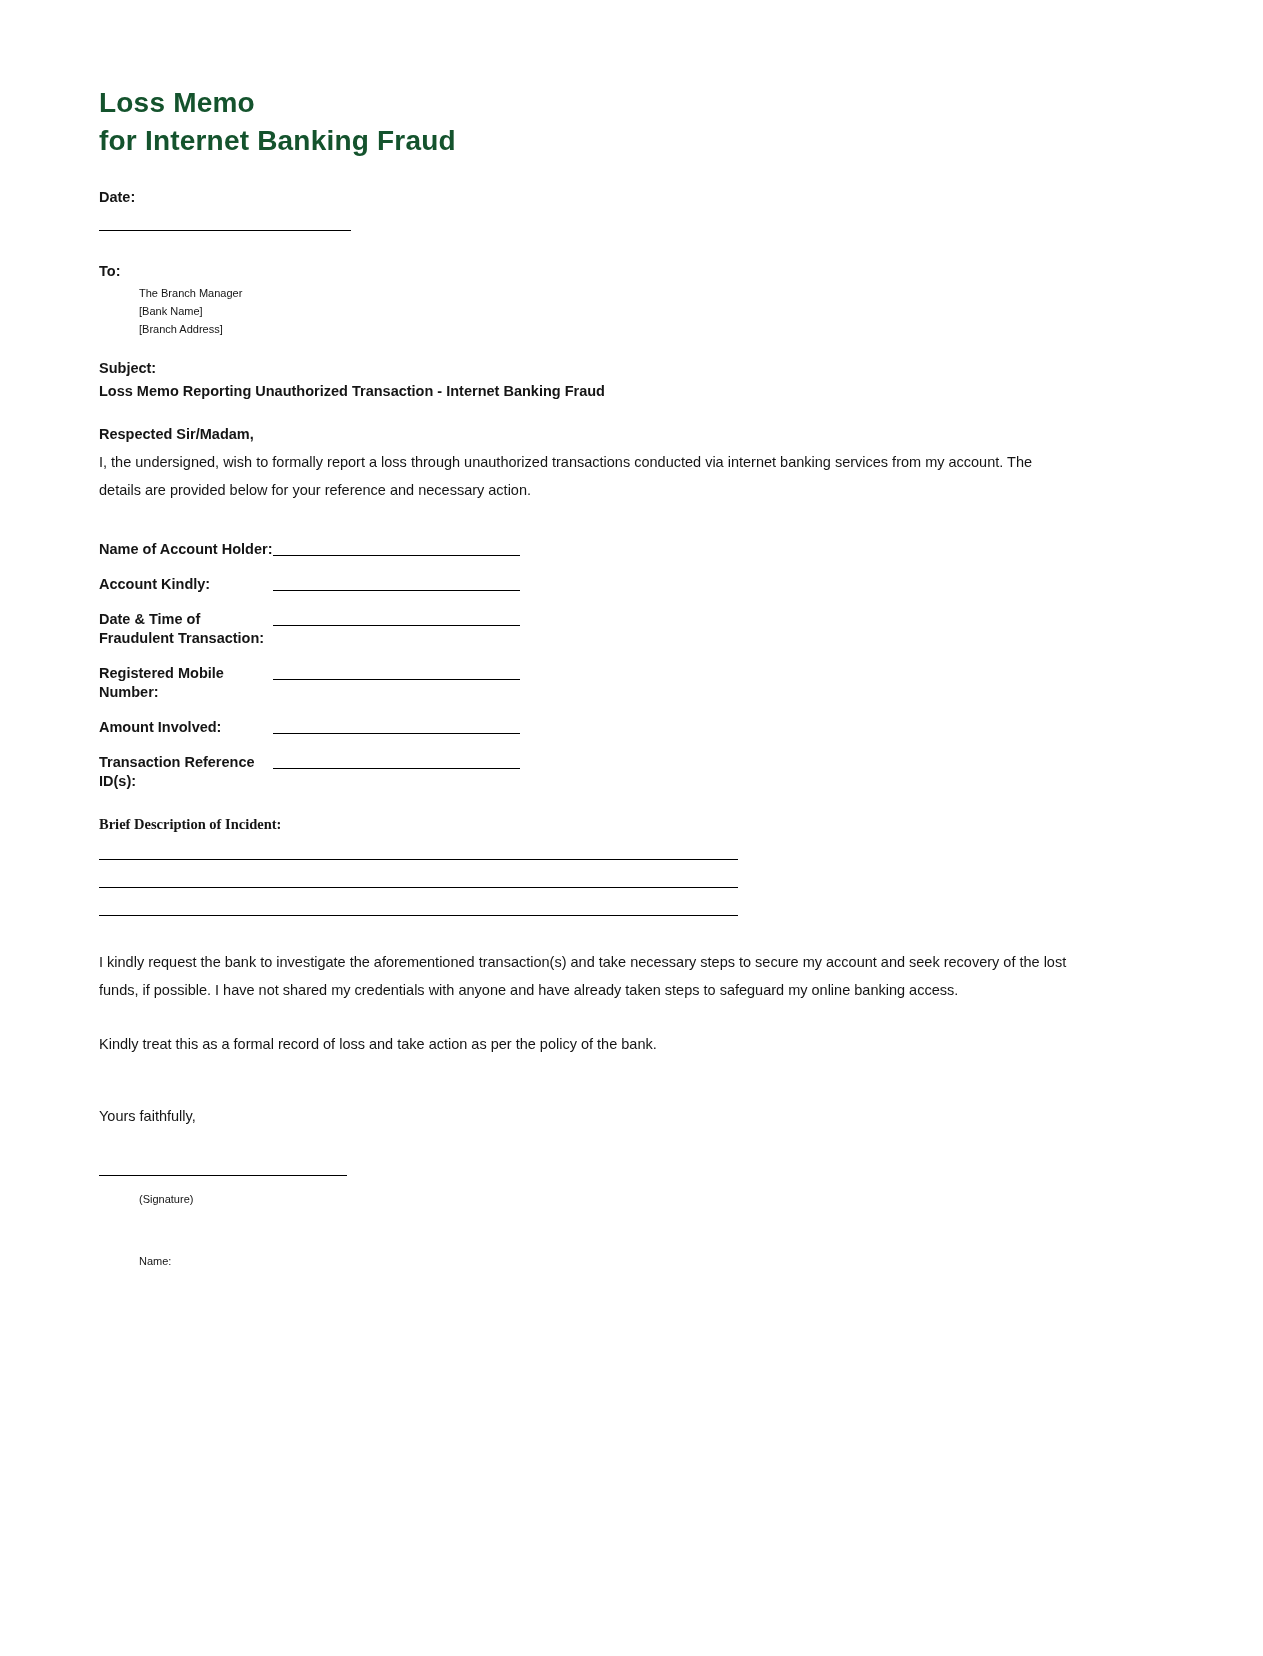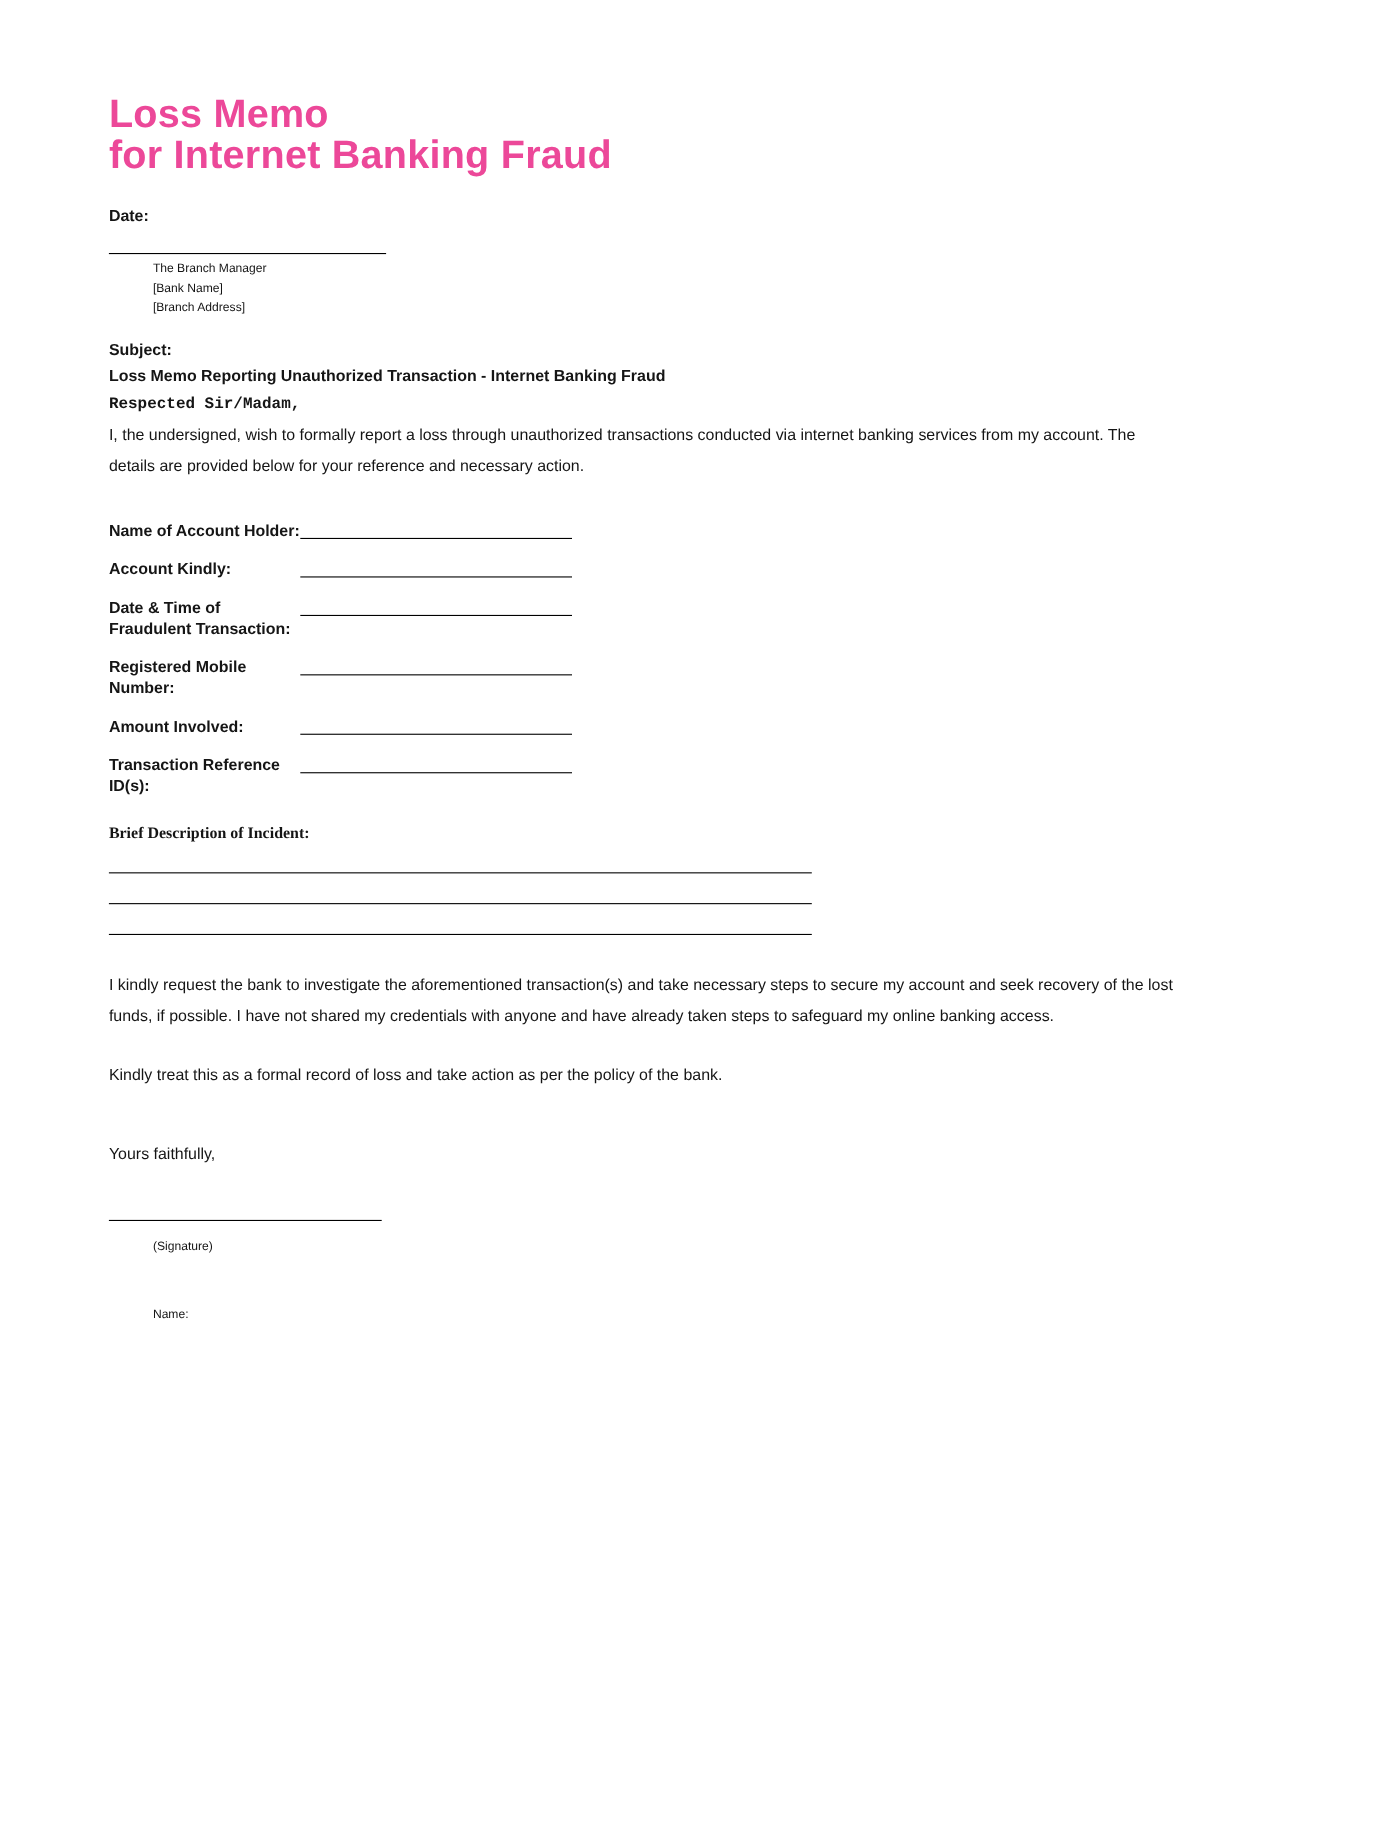--- a/index.html
+++ b/index.html
@@ -18,24 +18,24 @@
   }
   .clip {
     height: 1301px;
     overflow: hidden;
   }
   .content {
     padding: 84px 186px 0 99px; 
   }
 
   .doc-title {
-    font-size: 36px;
+    font-size: 28px;
     line-height: 38px;
     font-weight: 700;
-    color: #ec4899;
+    color: #14532d;
     letter-spacing: 0.2px;
   }
 
   .label-bold {
     font-size: 14.5px;
     line-height: 18px;
     font-weight: 700;
   }
   .text-regular {
     font-size: 11px;
@@ -56,21 +56,21 @@
     height: 0;
     border-bottom: 1.5px solid #000;
   }
 
   .to-label { margin-top: 31px; }
   .recipient-block { margin-top: 4px; }
 
   .subject-label { margin-top: 21px; }
   .subject-text { margin-top: 5px; }
 
-  .salutation { margin-top: 8px; font-family: Liberation Mono, monospace; }
+  .salutation { margin-top: 25px; }
   .intro-paragraph { margin-top: 5px; }
 
   .fields { margin-top: 36px; }
   .field-row {
     display: flex;
     align-items: flex-start;
     margin-bottom: 16px;
   }
   .field-label {
     width: 174px;
@@ -118,20 +118,21 @@
     <div class="content">
 
       <div class="doc-title">
         <div>Loss Memo</div>
         <div>for Internet Banking Fraud</div>
       </div>
 
       <div class="label-bold date-label">Date:</div>
       <div class="date-line"></div>
 
+      <div class="label-bold to-label">To:</div>
       <div class="recipient-block">
         <div class="text-regular">The Branch Manager</div>
         <div class="text-regular">[Bank Name]</div>
         <div class="text-regular">[Branch Address]</div>
       </div>
 
       <div class="label-bold subject-label">Subject:</div>
       <div class="label-bold subject-text">Loss Memo Reporting Unauthorized Transaction - Internet Banking Fraud</div>
 
       <div class="label-bold salutation">Respected Sir/Madam,</div>

